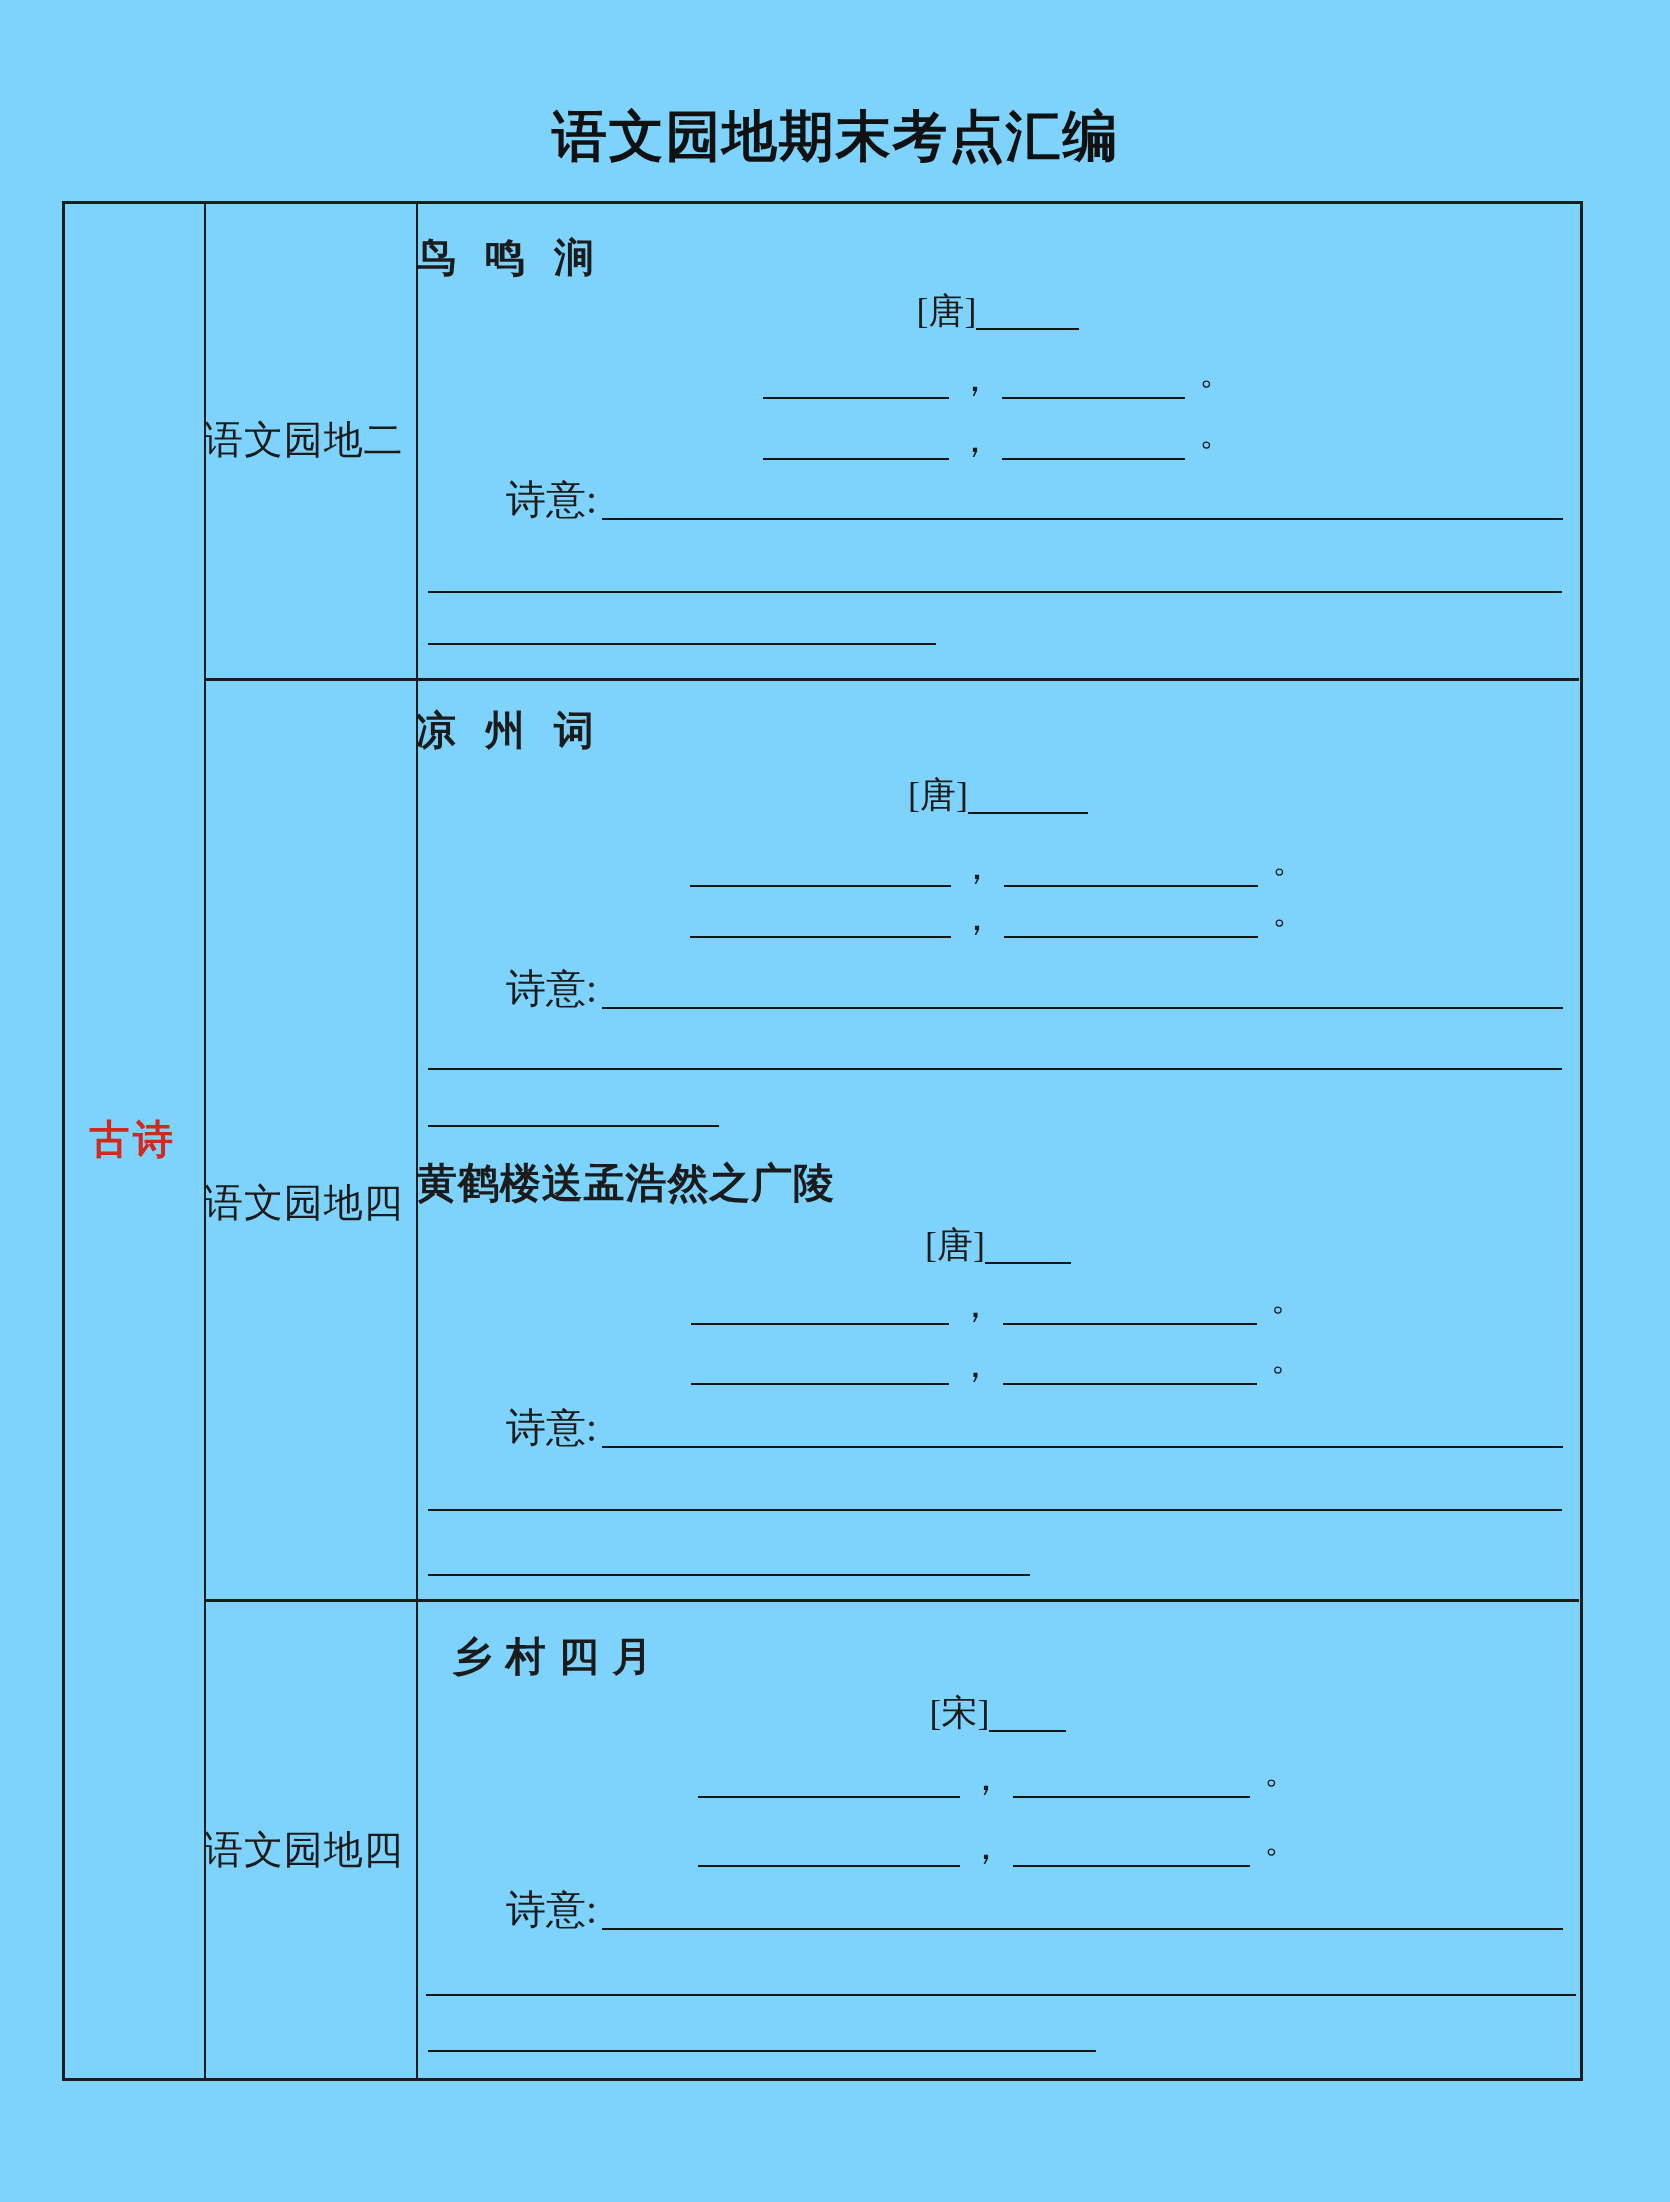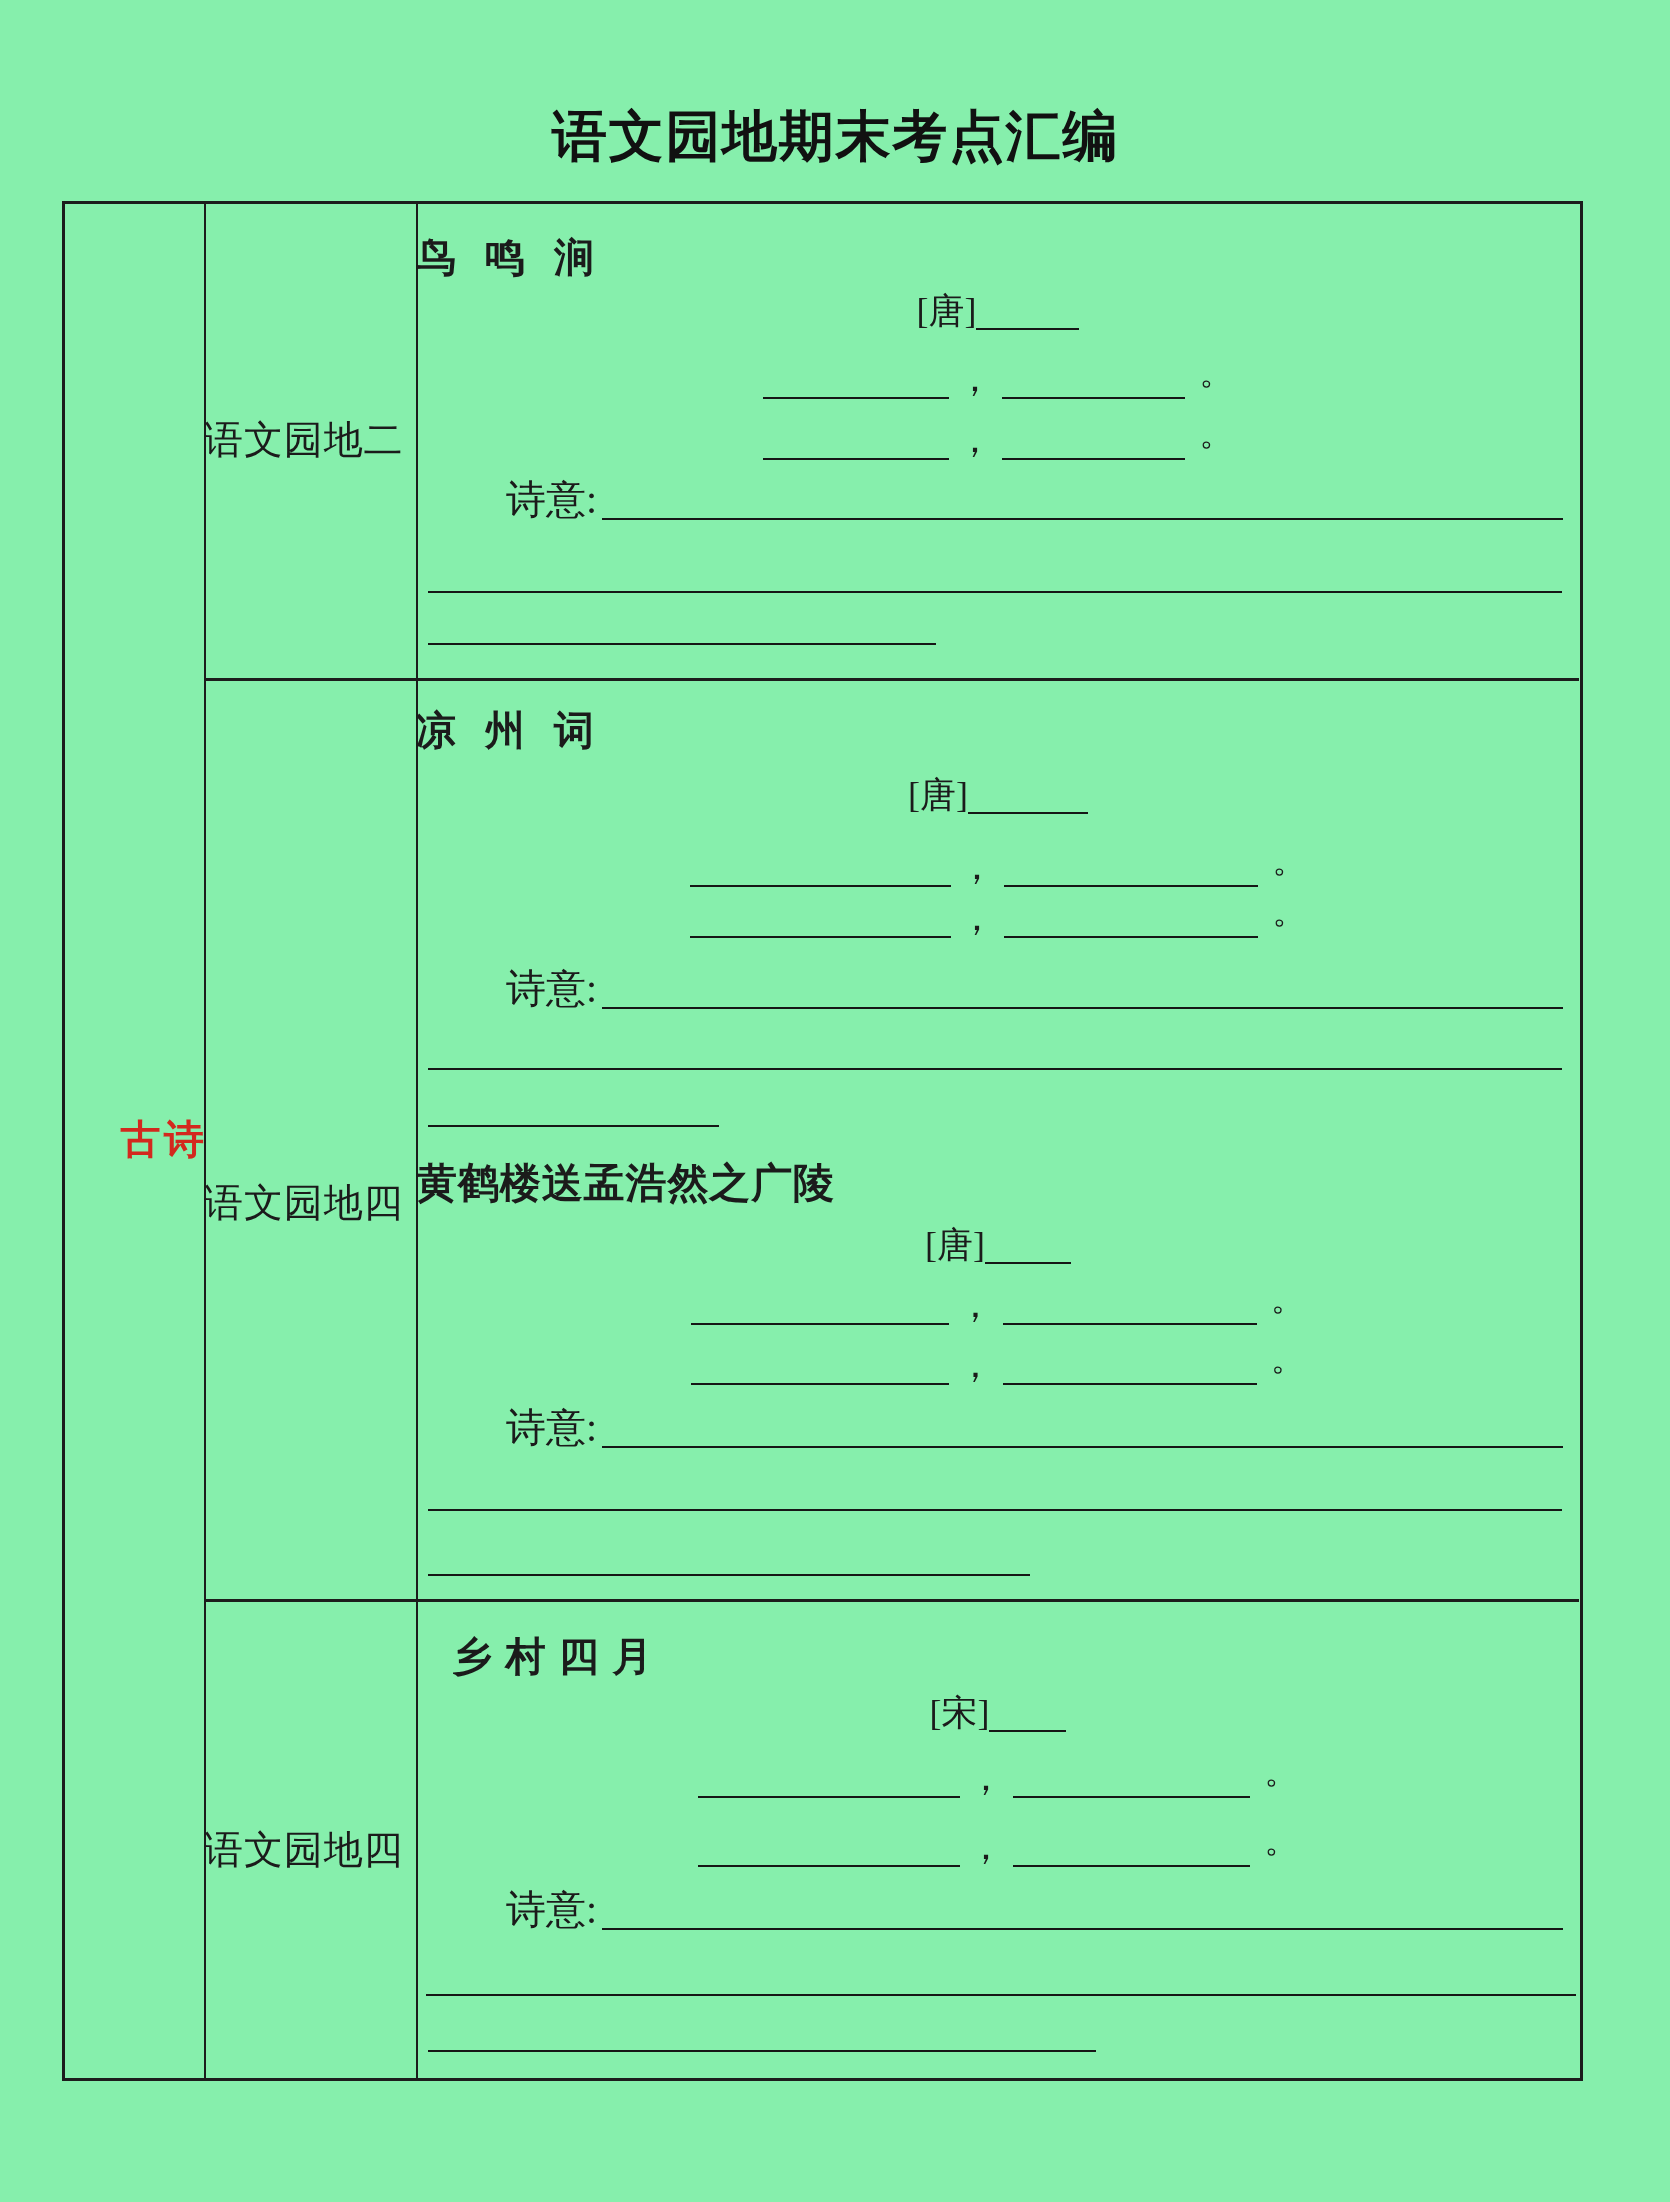--- a/index.html
+++ b/index.html
@@ -1,19 +1,19 @@
 <!DOCTYPE html>
 <html style="font-size:13.8px"><head>
 <meta charset="utf-8">
 <style>
   html,body{margin:0;padding:0;background:#ffffff;}
   .sheet{
     position:relative;
     width:1671px;height:2203px;
-    background:#86efac;
+    background:#7dd3fc;
     font-family:"Liberation Serif","DejaVu Serif",serif;
     color:#1b1b1b;
     overflow:hidden;
   }
   .page-title{
     position:absolute;top:102px;left:0;width:1671px;
     text-align:center;font-size:55px;font-weight:bold;
     line-height:69px;letter-spacing:1.7px;color:#111;
   }
   
@@ -88,21 +88,21 @@
 <div class="sheet">
 
   <div class="page-title">语文园地期末考点汇编</div>
 
   <div class="tbl-outer"></div>
   <div class="vline c1"></div>
   <div class="vline c2"></div>
   <div class="hline r1"></div>
   <div class="hline r2"></div>
 
-  <div class="cat-label" style="color:#d3281e;padding-left:31px;">古诗</div>
+  <div class="cat-label" style="color:#d3281e;">古诗</div>
   <div class="unit-label u1">语文园地二</div>
   <div class="unit-label u2">语文园地四</div>
   <div class="unit-label u3">语文园地四</div>
 
   <div class="p1">
     <div class="ptitle p1-title">鸟 鸣 涧</div>
     <div class="author p1-author">
       <span class="dyn">[唐]</span>
       <span class="blankline ablank"></span>
     </div>

